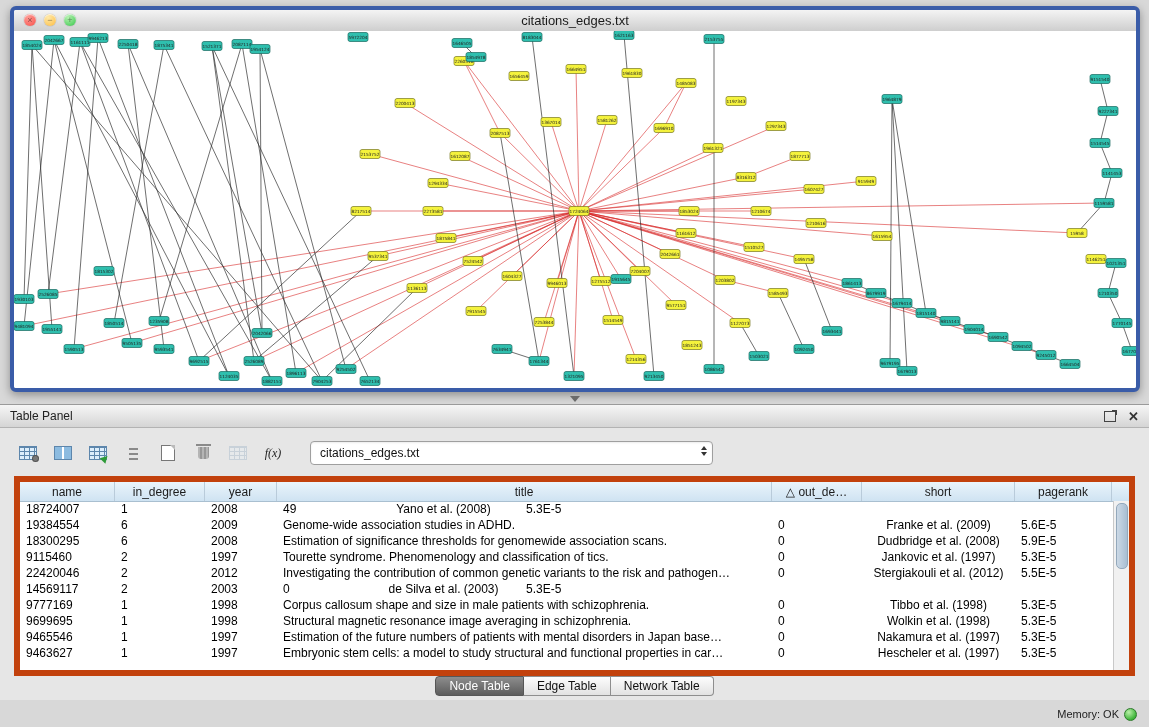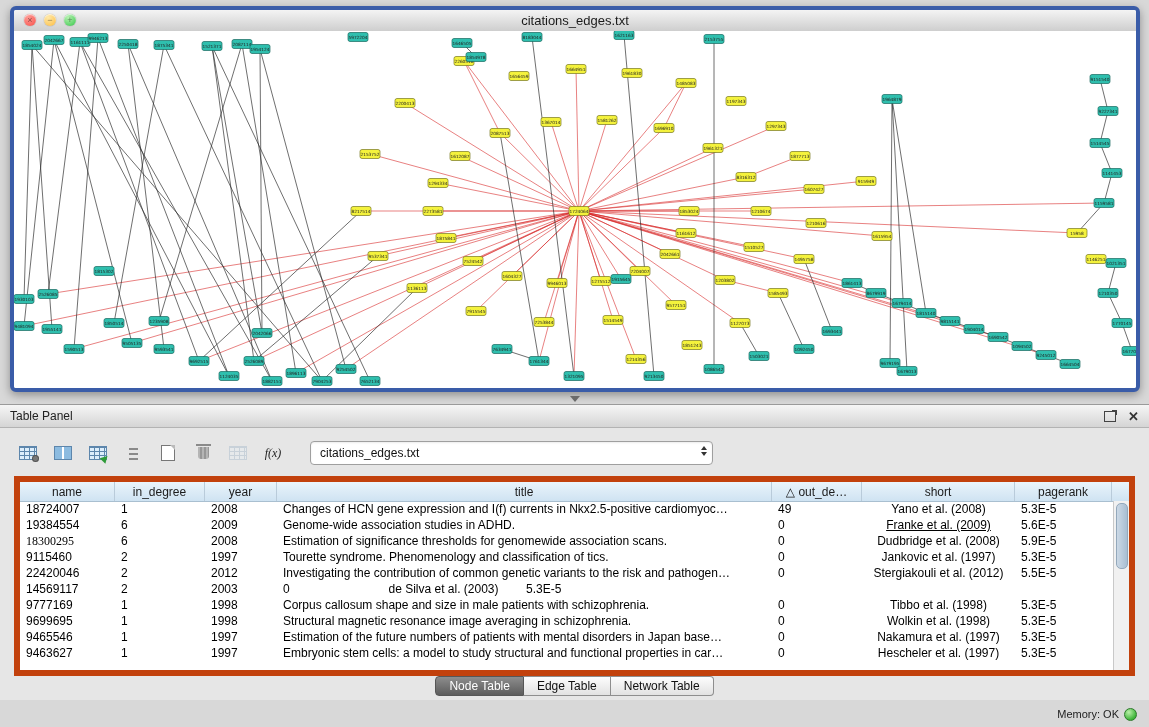--- a/index.html
+++ b/index.html
@@ -768,36 +768,35 @@
           <div class="th" style="width: 495px; text-align: right;">title</div>
           <div class="th" style="width: 90px; text-align: right;">△ out_de…</div>
           <div class="th" style="width: 153px;">short</div>
           <div class="th" style="width: 97px;">pagerank</div>
         </div>
       <div class="tbody">
           <div class="tr">
             <div class="td" style="width: 95px;">18724007</div>
             <div class="td" style="width: 90px;">1</div>
             <div class="td" style="width: 72px;">2008</div>
-            <div class="td" style="width: 495px;">Changes of HCN gene expression and I(f) currents in Nkx2.5-positive cardiomyoc…</div>
             <div class="td" style="width: 90px;">49</div>
             <div class="td center" style="width: 153px;">Yano et al. (2008)</div>
             <div class="td" style="width: 97px;">5.3E-5</div>
           </div>
           <div class="tr">
             <div class="td" style="width: 95px;">19384554</div>
             <div class="td" style="width: 90px;">6</div>
             <div class="td" style="width: 72px;">2009</div>
             <div class="td" style="width: 495px;">Genome-wide association studies in ADHD.</div>
             <div class="td" style="width: 90px;">0</div>
-            <div class="td center" style="width: 153px; text-decoration: underline;">Franke et al. (2009)</div>
+            <div class="td center" style="width: 153px;">Franke et al. (2009)</div>
             <div class="td" style="width: 97px;">5.6E-5</div>
           </div>
           <div class="tr">
-            <div class="td" style="width: 95px; font-family: Liberation Serif, serif;">18300295</div>
+            <div class="td" style="width: 95px;">18300295</div>
             <div class="td" style="width: 90px;">6</div>
             <div class="td" style="width: 72px;">2008</div>
             <div class="td" style="width: 495px;">Estimation of significance thresholds for genomewide association scans.</div>
             <div class="td" style="width: 90px;">0</div>
             <div class="td center" style="width: 153px;">Dudbridge et al. (2008)</div>
             <div class="td" style="width: 97px;">5.9E-5</div>
           </div>
           <div class="tr">
             <div class="td" style="width: 95px;">9115460</div>
             <div class="td" style="width: 90px;">2</div>

